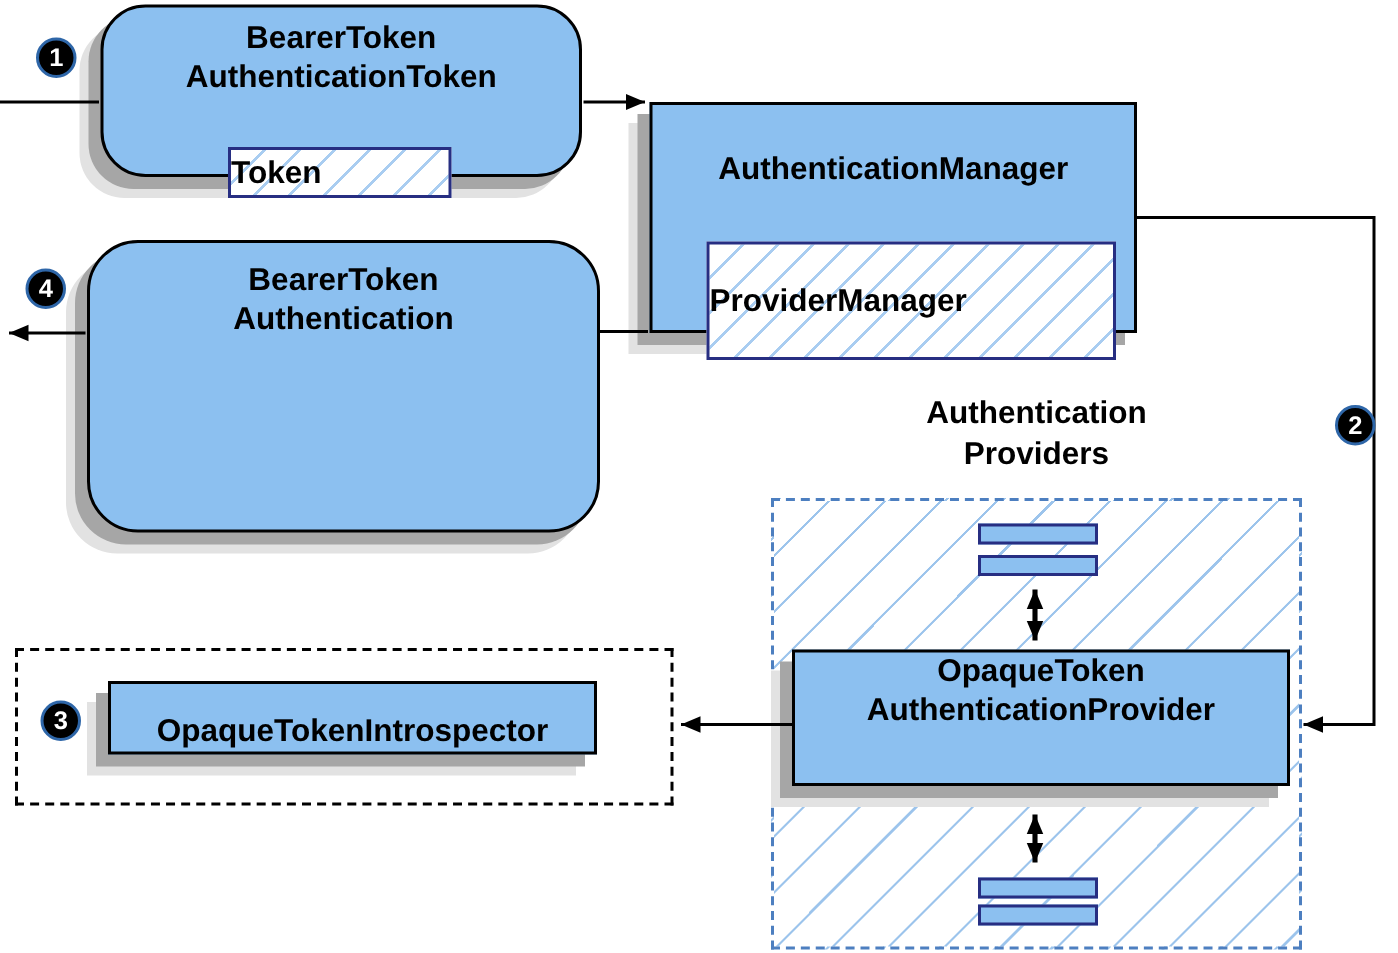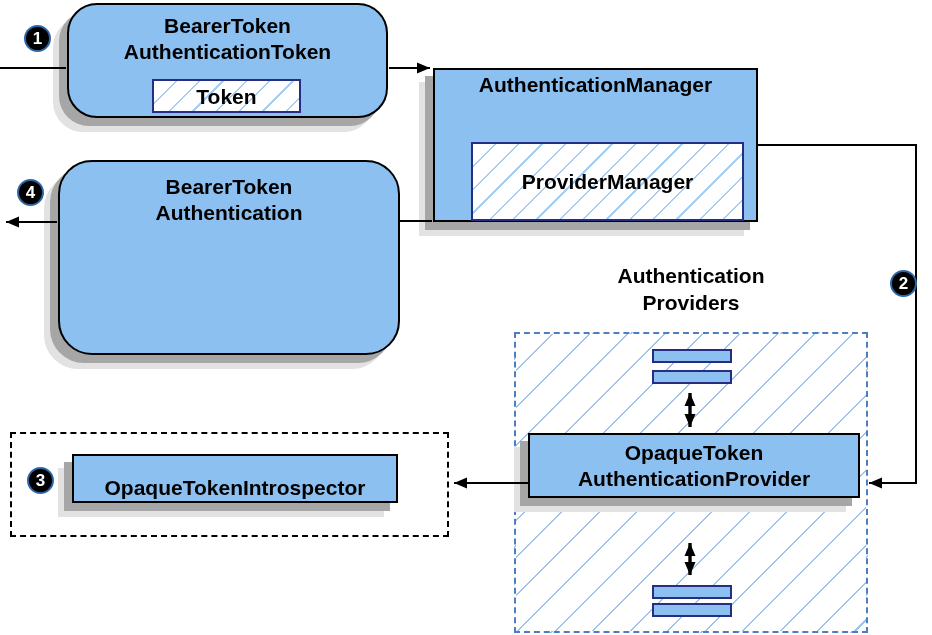--- a/index.html
+++ b/index.html
@@ -14,21 +14,21 @@
     display:flex;flex-direction:column;align-items:center;z-index:2;
   }
   .rounded{border-radius:30px;}
   .box-title{
     font-weight:bold;font-size:21px;line-height:26px;text-align:center;white-space:pre-line;
   }
   
   .hatchbox{
     position:absolute;box-sizing:border-box;border:2px solid #272e82;background-color:#ffffff;
     background-image:repeating-linear-gradient(135deg,rgba(0,0,0,0) 0px,rgba(0,0,0,0) 15px,#a9cdf1 15px,#a9cdf1 16.5px);
-    display:flex;align-items:center;justify-content:center;z-index:3;
+    display:flex;align-items:center;justify-content:flex-start;z-index:3;margin-top:19px;
   }
   .hatchbox .box-title{font-size:21px;line-height:25px;}
   
   .providers-region{
     position:absolute;left:514px;top:332px;width:354px;height:301px;box-sizing:border-box;
     border:2px dashed #4d7fc0;background-color:#ffffff;
     background-image:repeating-linear-gradient(135deg,rgba(0,0,0,0) 0px,rgba(0,0,0,0) 25px,#9cc4ec 25px,#9cc4ec 26.5px);
     z-index:0;
   }
   .providers-title{
@@ -58,21 +58,21 @@
 
 <div class="canvas">
 
   <div class="providers-region"></div>
   <div class="providers-title">Authentication
 Providers</div>
 
   <div class="bar" style="left:652px;top:349px;"></div>
   <div class="bar" style="left:652px;top:370px;"></div>
 
-  <div class="bluebox" style="left:528px;top:433px;width:332px;height:65px;justify-content:center;">
+  <div class="bluebox" style="left:528px;top:433px;width:332px;height:91px;">
     <div class="box-title">OpaqueToken
 AuthenticationProvider</div>
   </div>
 
   <div class="bar" style="left:652px;top:585px;"></div>
   <div class="bar" style="left:652px;top:603px;"></div>
 
   <div class="introspector-container"></div>
   <div class="bluebox" style="left:72px;top:454px;width:326px;height:49px;justify-content:flex-end;">
     <div class="box-title">OpaqueTokenIntrospector</div>
@@ -80,21 +80,21 @@
 
   <div class="bluebox rounded" style="left:67px;top:3px;width:321px;height:115px;">
     <div class="box-title" style="padding-top:8px;">BearerToken
 AuthenticationToken</div>
     <div class="hatchbox" style="left:83px;top:74px;width:149px;height:34px;">
       <div class="box-title">Token</div>
     </div>
   </div>
 
   <div class="bluebox" style="left:433px;top:68px;width:325px;height:154px;">
-    <div class="box-title" style="padding-top:2px;">AuthenticationManager</div>
+    <div class="box-title" style="padding-top:30px;">AuthenticationManager</div>
     <div class="hatchbox" style="left:36px;top:72px;width:273px;height:79px;">
       <div class="box-title">ProviderManager</div>
     </div>
   </div>
 
   <div class="bluebox rounded" style="left:58px;top:160px;width:342px;height:195px;border-radius:34px;">
     <div class="box-title" style="padding-top:12px;">BearerToken
 Authentication</div>
   </div>
 

